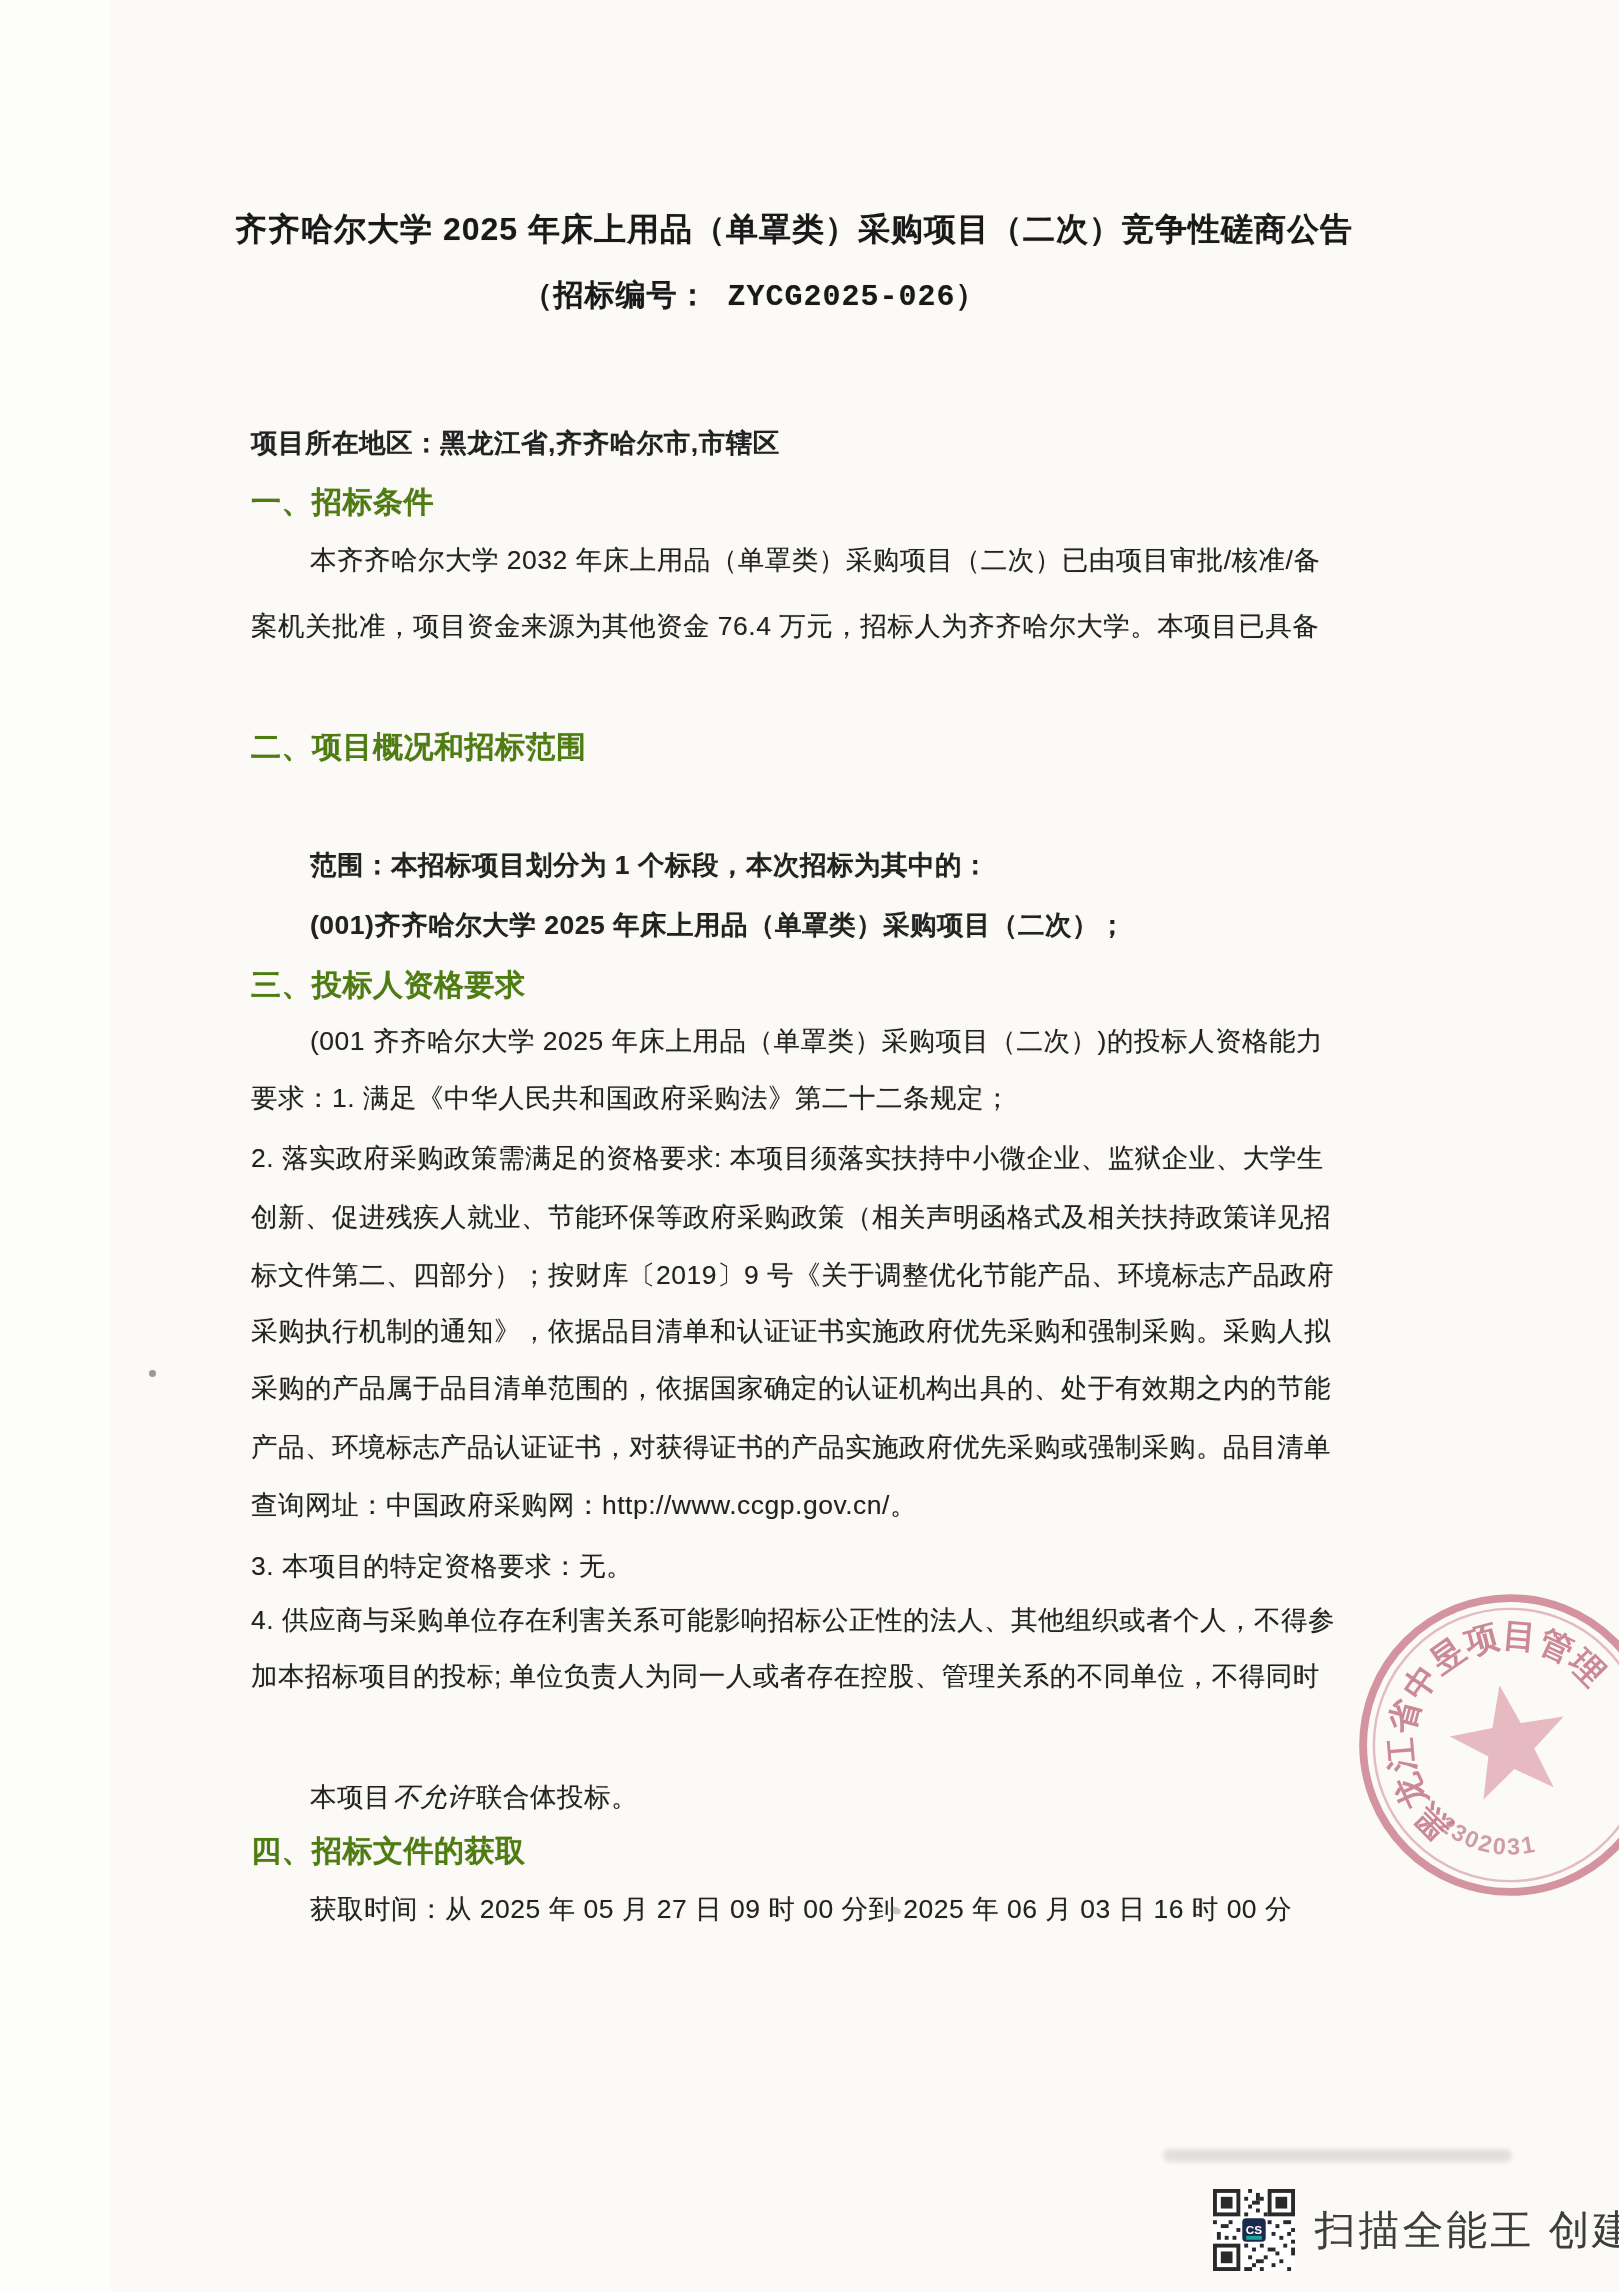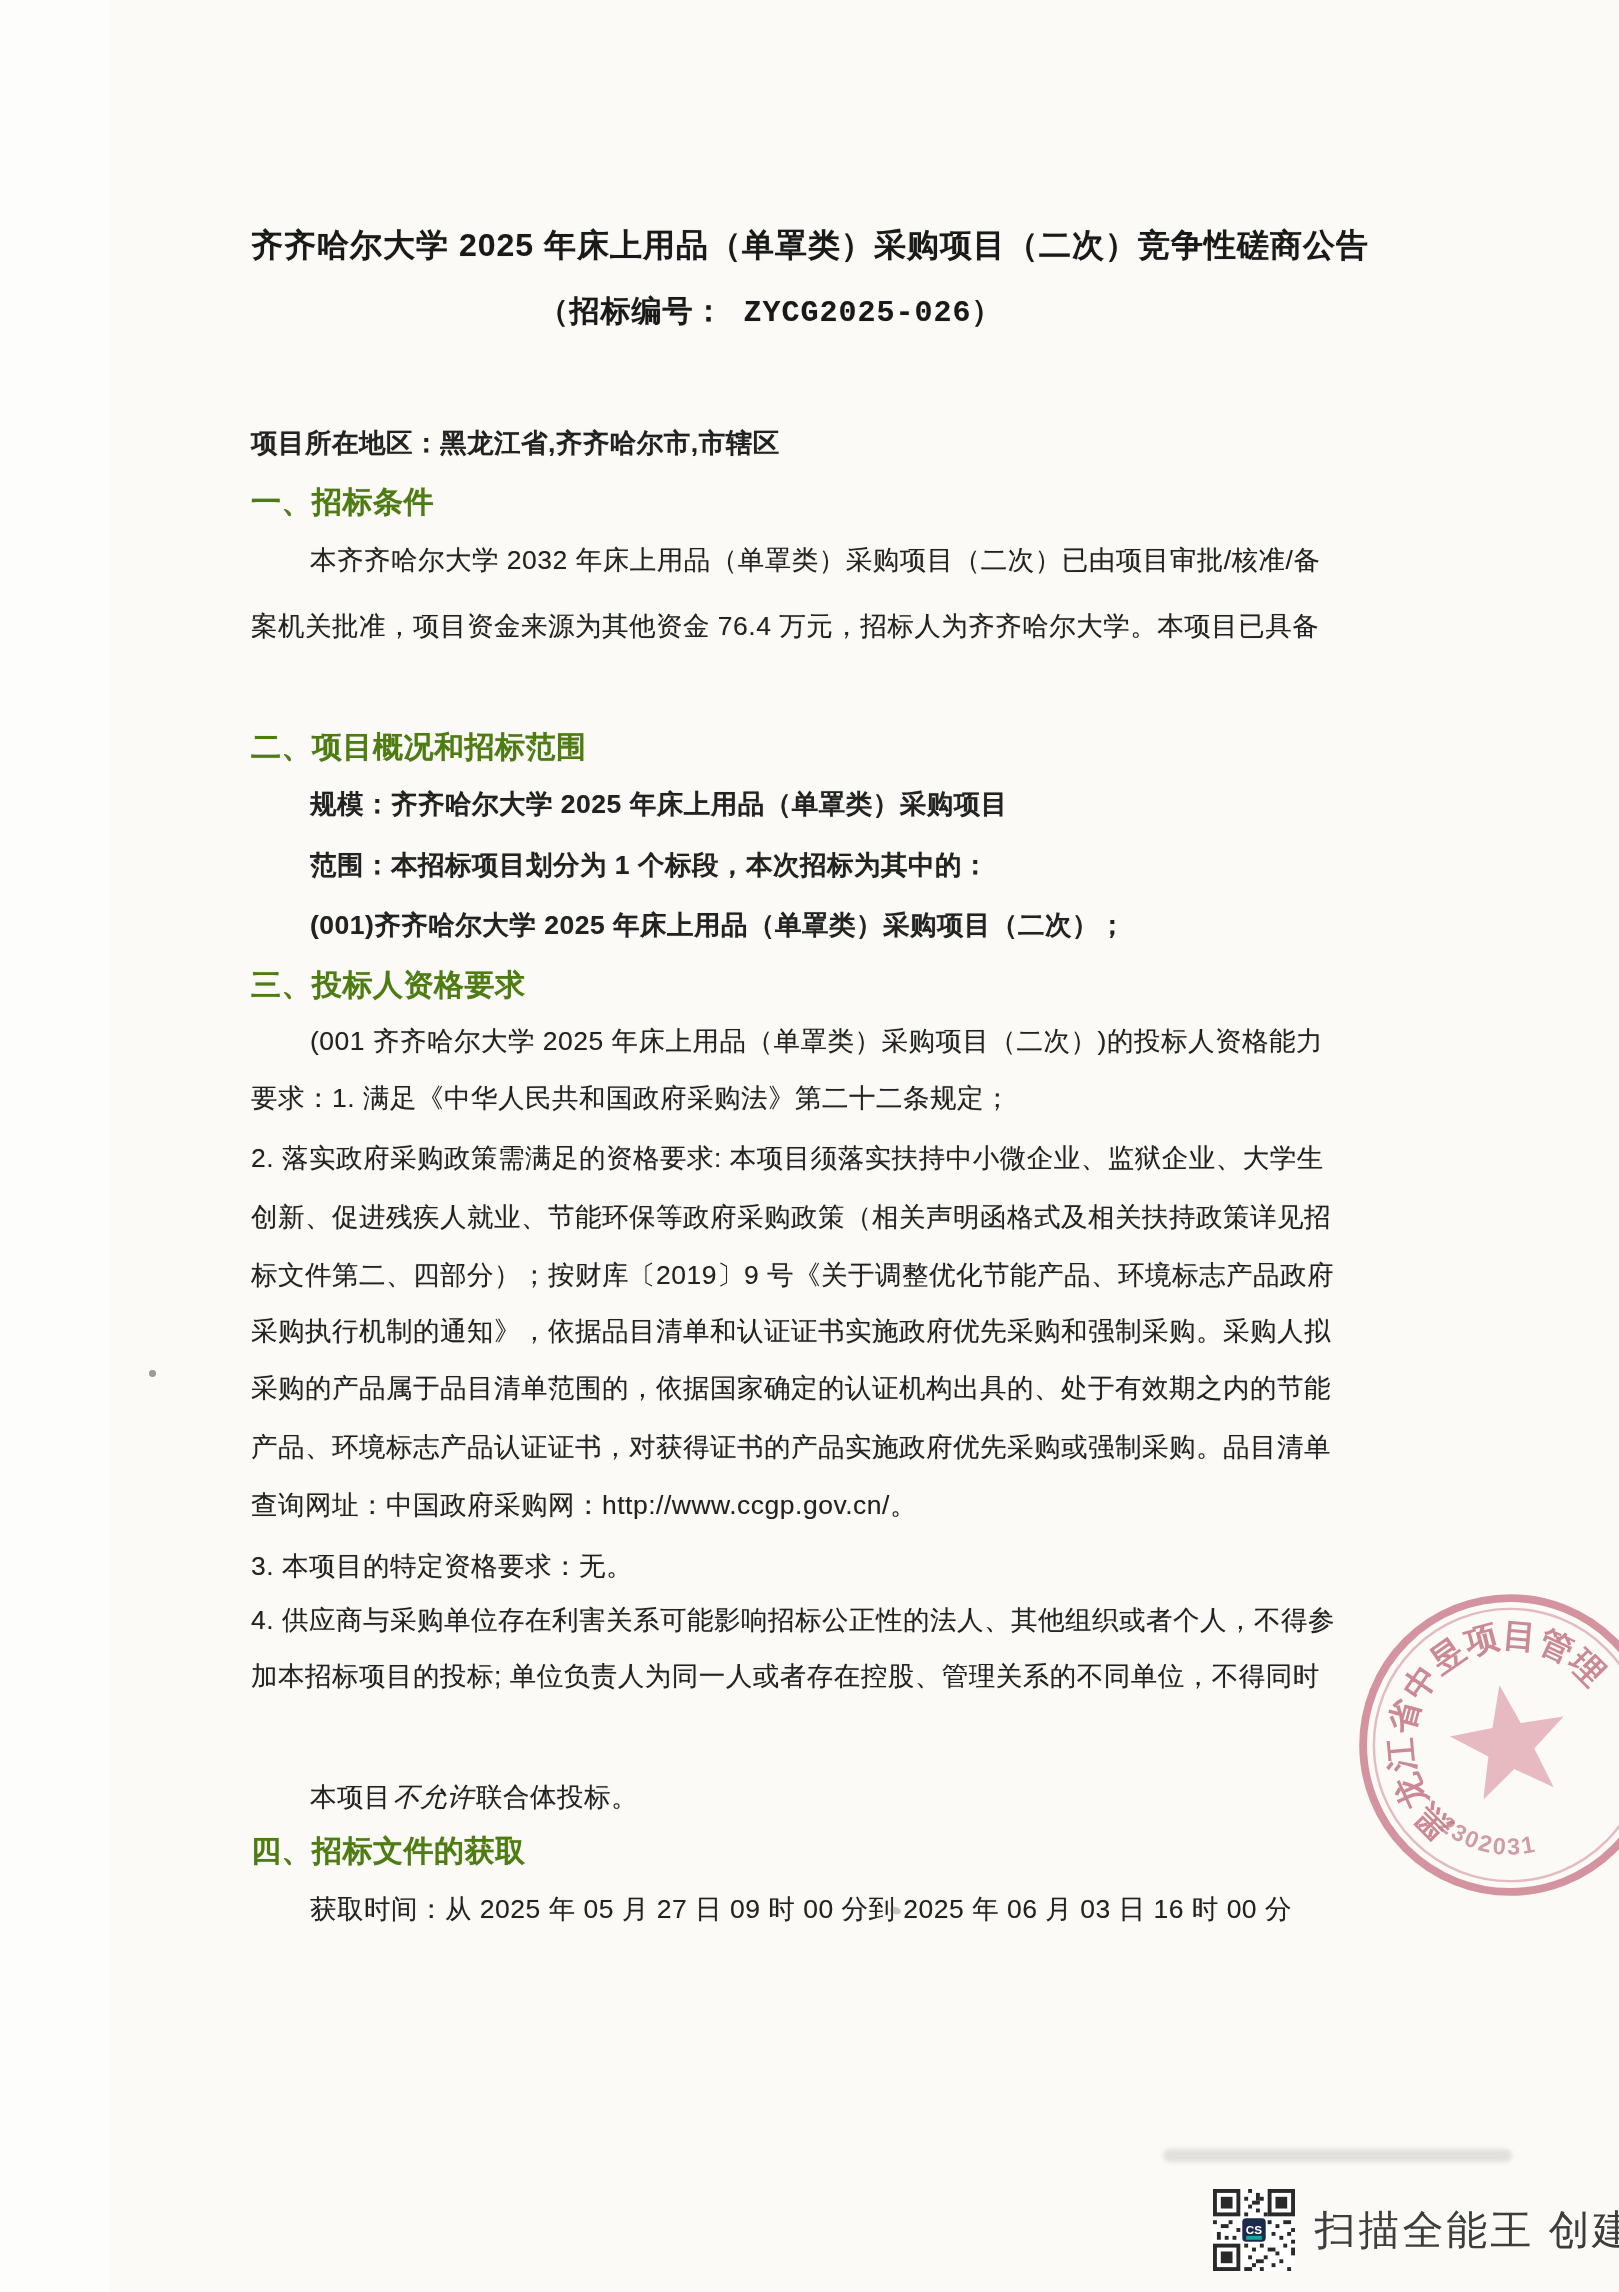--- a/index.html
+++ b/index.html
@@ -10,21 +10,21 @@
     overflow:hidden;
     font-family:"Liberation Sans",sans-serif;
     color:#1f1f1f;
   }
   .edge-strip{
     position:absolute;left:0;top:0;width:110px;height:2293px;
     background:#fdfdfc;
   }
   .title,.subtitle{
     position:absolute;left:235px;width:1039px;
-    margin:16px;text-align:center;white-space:nowrap;
+    margin:0;text-align:center;white-space:nowrap;
     font-weight:700;color:#191919;
     text-shadow:0 0 1px rgba(20,20,20,.35);
   }
   .title{font-size:32px;letter-spacing:1px;}
   .subtitle{font-size:30px;letter-spacing:1px;font-family:Liberation Mono, monospace;}
   .ln{
     position:absolute;left:235px;margin:16px;white-space:nowrap;
     font-size:26.5px;line-height:35px;letter-spacing:0.5px;
     color:#222;
     text-shadow:0 0 1px rgba(30,30,30,.30);
@@ -66,21 +66,20 @@
   <h1 class="title" style="top:208px">齐齐哈尔大学 2025 年床上用品（单罩类）采购项目（二次）竞争性磋商公告</h1>
   <h2 class="subtitle" style="top:275px">（招标编号：  ZYCG2025-026）</h2>
 
   <p class="ln w600" style="top:410px">项目所在地区：黑龙江省,齐齐哈尔市,市辖区</p>
 
   <p class="ln hd" style="top:468px">一、招标条件</p>
   <p class="ln ind" style="top:527px">本齐齐哈尔大学 2032 年床上用品（单罩类）采购项目（二次）已由项目审批/核准/备</p>
   <p class="ln" style="top:593px">案机关批准，项目资金来源为其他资金 76.4 万元，招标人为齐齐哈尔大学。本项目已具备</p>
 
   <p class="ln hd" style="top:713px">二、项目概况和招标范围</p>
-  <p class="ln ind w600" style="top:771px">规模：齐齐哈尔大学 2025 年床上用品（单罩类）采购项目</p>
   <p class="ln ind w600" style="top:832px">范围：本招标项目划分为 1 个标段，本次招标为其中的：</p>
   <p class="ln ind w600" style="top:892px">(001)齐齐哈尔大学 2025 年床上用品（单罩类）采购项目（二次）；</p>
 
   <p class="ln hd" style="top:951px">三、投标人资格要求</p>
   <p class="ln ind" style="top:1008px">(001 齐齐哈尔大学 2025 年床上用品（单罩类）采购项目（二次）)的投标人资格能力</p>
   <p class="ln" style="top:1065px">要求：1. 满足《中华人民共和国政府采购法》第二十二条规定；</p>
   <p class="ln" style="top:1125px">2. 落实政府采购政策需满足的资格要求: 本项目须落实扶持中小微企业、监狱企业、大学生</p>
   <p class="ln" style="top:1184px">创新、促进残疾人就业、节能环保等政府采购政策（相关声明函格式及相关扶持政策详见招</p>
   <p class="ln" style="top:1242px">标文件第二、四部分）；按财库〔2019〕9 号《关于调整优化节能产品、环境标志产品政府</p>
   <p class="ln" style="top:1298px">采购执行机制的通知》，依据品目清单和认证证书实施政府优先采购和强制采购。采购人拟</p>

